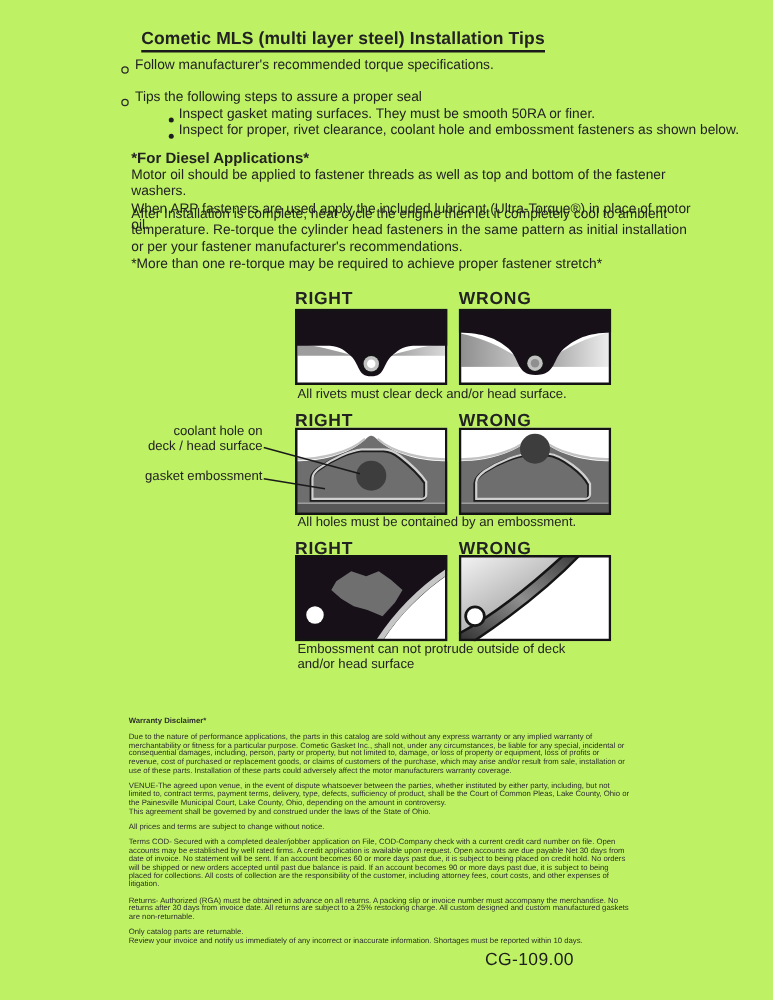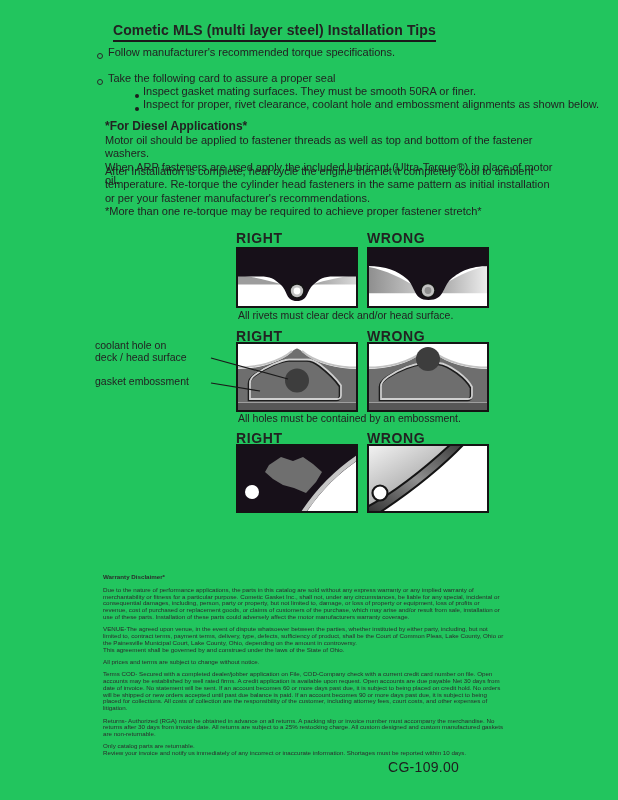--- a/index.html
+++ b/index.html
@@ -3,21 +3,21 @@
 <meta charset="utf-8">
 <style>
   :root{
     --ink:#222222;
     --panel-black:#171019;
     --panel-gray:#6e6e6e;
     --hole-gray:#3d3d3d;
   }
   html,body{margin:0;padding:0;background:#ffffff;}
   .page{
-    position:relative;width:618px;height:800px;background:#22c55e;
+    position:relative;width:618px;height:800px;background:#bef264;
     font-family:"Liberation Sans", sans-serif;color:var(--ink);
     overflow:hidden;
   }
   .abs{position:absolute;}
   
   .doc-title{
     left:113px;top:22px;font-size:14px;font-weight:bold;
     border-bottom:2px solid #1a1a1a;padding-bottom:2px;letter-spacing:0.1px;
   }
   
@@ -30,21 +30,21 @@
   .marker-dot{
     width:4px;height:4px;border-radius:50%;background:#1d1d1d;
     margin:4px 4px 0 0;flex:0 0 auto;
   }
   .section-head{left:105px;font-size:12px;font-weight:bold;}
   .body-para{left:105px;font-size:11px;line-height:13.4px;white-space:pre-line;width:460px;}
   
   .dg-header{width:122px;text-align:left;font-size:14px;font-weight:bold;letter-spacing:0.6px;}
   .dg-panel{width:122px;}
   .dg-caption{left:238px;font-size:10.5px;line-height:11.5px;white-space:pre-line;}
-  .dg-label{font-size:10.5px;line-height:11.5px;width:115px;left:95px;}
+  .dg-label{font-size:10.5px;line-height:11.5px;text-align:right;width:115px;left:95px;}
   svg{display:block;}
   
   .disclaimer{
     left:103px;top:574px;width:402px;font-size:6.2px;line-height:6.8px;color:#2c2c2c;
   }
   .disclaimer .d-head{font-weight:bold;margin-bottom:6px;}
   .disclaimer p{margin:0 0 5.5px 0;white-space:pre-line;}
   .page-number{left:388px;top:759px;font-size:14px;letter-spacing:0.3px;color:#1d1d1d;}
   .leader-overlay{z-index:5;}
   .panel-layer{z-index:2;}
@@ -55,29 +55,29 @@
 <div class="page">
 
   <div class="abs doc-title">Cometic MLS (multi layer steel) Installation Tips</div>
 
   <div class="abs bullet-row" style="top:46px;">
     <span class="marker-circle"></span>
     <span>Follow manufacturer's recommended torque specifications.</span>
   </div>
   <div class="abs bullet-row" style="top:72px;">
     <span class="marker-circle"></span>
-    <span>Take the following card to assure a proper seal</span>
+    <span>Tips the following steps to assure a proper seal</span>
   </div>
   <div class="abs bullet-row sub-row" style="top:85px;">
     <span class="marker-dot"></span>
     <span>Inspect gasket mating surfaces.  They must be smooth 50RA or finer.</span>
   </div>
   <div class="abs bullet-row sub-row" style="top:98px;">
     <span class="marker-dot"></span>
-    <span>Inspect for proper, rivet clearance, coolant hole and embossment alignments as shown below.</span>
+    <span>Inspect for proper, rivet clearance, coolant hole and embossment fasteners as shown below.</span>
   </div>
 
   <div class="abs section-head" style="top:119px;">*For Diesel Applications*</div>
   <div class="abs body-para" style="top:134px;">Motor oil should be applied to fastener threads as well as top and bottom of the fastener washers.
 When ARP fasteners are used apply the included lubricant (Ultra-Torque®) in place of motor oil.</div>
   <div class="abs body-para" style="top:205px;">*More than one re-torque may be required to achieve proper fastener stretch*</div>
   <div class="abs body-para" style="top:165px;">After Installation is complete, heat cycle the engine then let it completely cool to ambient
 temperature. Re-torque the cylinder head fasteners in the same pattern as initial installation
 or per your fastener manufacturer's recommendations.</div>
 
@@ -215,20 +215,22 @@
       <rect x="0" y="0" width="122" height="69" fill="#ffffff"></rect>
       <path d="M0,0 L84,0 C58,24 28,48 0,63 Z" fill="url(#r3L)"></path>
       <path d="M84,0 C58,24 28,48 0,63 L0,69 L12,69 C42,49 73,25 97,0 Z" fill="url(#r3D)"></path>
       <path d="M84,0 C58,24 28,48 0,63" fill="none" stroke="#141414" stroke-width="2"></path>
       <path d="M97,0 C73,25 42,49 12,69" fill="none" stroke="#141414" stroke-width="2"></path>
       <circle cx="13" cy="49" r="7.5" fill="#ffffff" stroke="#161616" stroke-width="2.2"></circle>
       <rect x="1" y="1" width="120" height="67" fill="none" stroke="#141414" stroke-width="2"></rect>
     </svg>
   </div>
 
+  <div class="abs dg-caption" style="top:514px;width:240px;">Embossment can not protrude outside of deck
+and/or head surface</div>
 
   <div class="abs disclaimer">
     <div class="d-head">Warranty Disclaimer*</div>
     <p>Due to the nature of performance applications, the parts in this catalog are sold without any express warranty or any implied warranty of merchantability or fitness for a particular purpose.  Cometic Gasket Inc., shall not, under any circumstances, be liable for any special, incidental or consequential damages, including, person, party or property, but not limited to, damage, or loss of property or equipment, loss of profits or revenue, cost of purchased or replacement goods, or claims of customers of the purchase, which may arise and/or result from sale, installation or use of these parts.  Installation of these parts could adversely affect the motor manufacturers warranty coverage.</p>
     <p>VENUE-The agreed upon venue, in the event of dispute whatsoever between the parties, whether instituted by either party, including, but not limited to, contract terms, payment terms, delivery, type, defects, sufficiency of product, shall be the Court of Common Pleas, Lake County, Ohio or the Painesville Municipal Court, Lake County, Ohio, depending on the amount in controversy.
 This agreement shall be governed by and construed under the laws of the State of Ohio.</p>
     <p>All prices and terms are subject to change without notice.</p>
     <p>Terms COD- Secured with a completed dealer/jobber application on File, COD-Company check with a current credit card number on file.  Open accounts may be established by well rated firms.  A credit application is available upon request.  Open accounts are due payable Net 30 days from date of invoice.  No statement will be sent.  If an account becomes 60 or more days past due, it is subject to being placed on credit hold.  No orders will be shipped or new orders accepted until past due balance is paid.  If an account becomes 90 or more days past due, it is subject to being placed for collections.  All costs of collection are the responsibility of the customer, including attorney fees, court costs, and other expenses of litigation.</p>
     <p>Returns- Authorized (RGA) must be obtained in advance on all returns.  A packing slip or invoice number must accompany the merchandise.  No returns after 30 days from invoice date.  All returns are subject to a 25% restocking charge.  All custom designed and custom manufactured gaskets are non-returnable.</p>
     <p>Only catalog parts are returnable.

